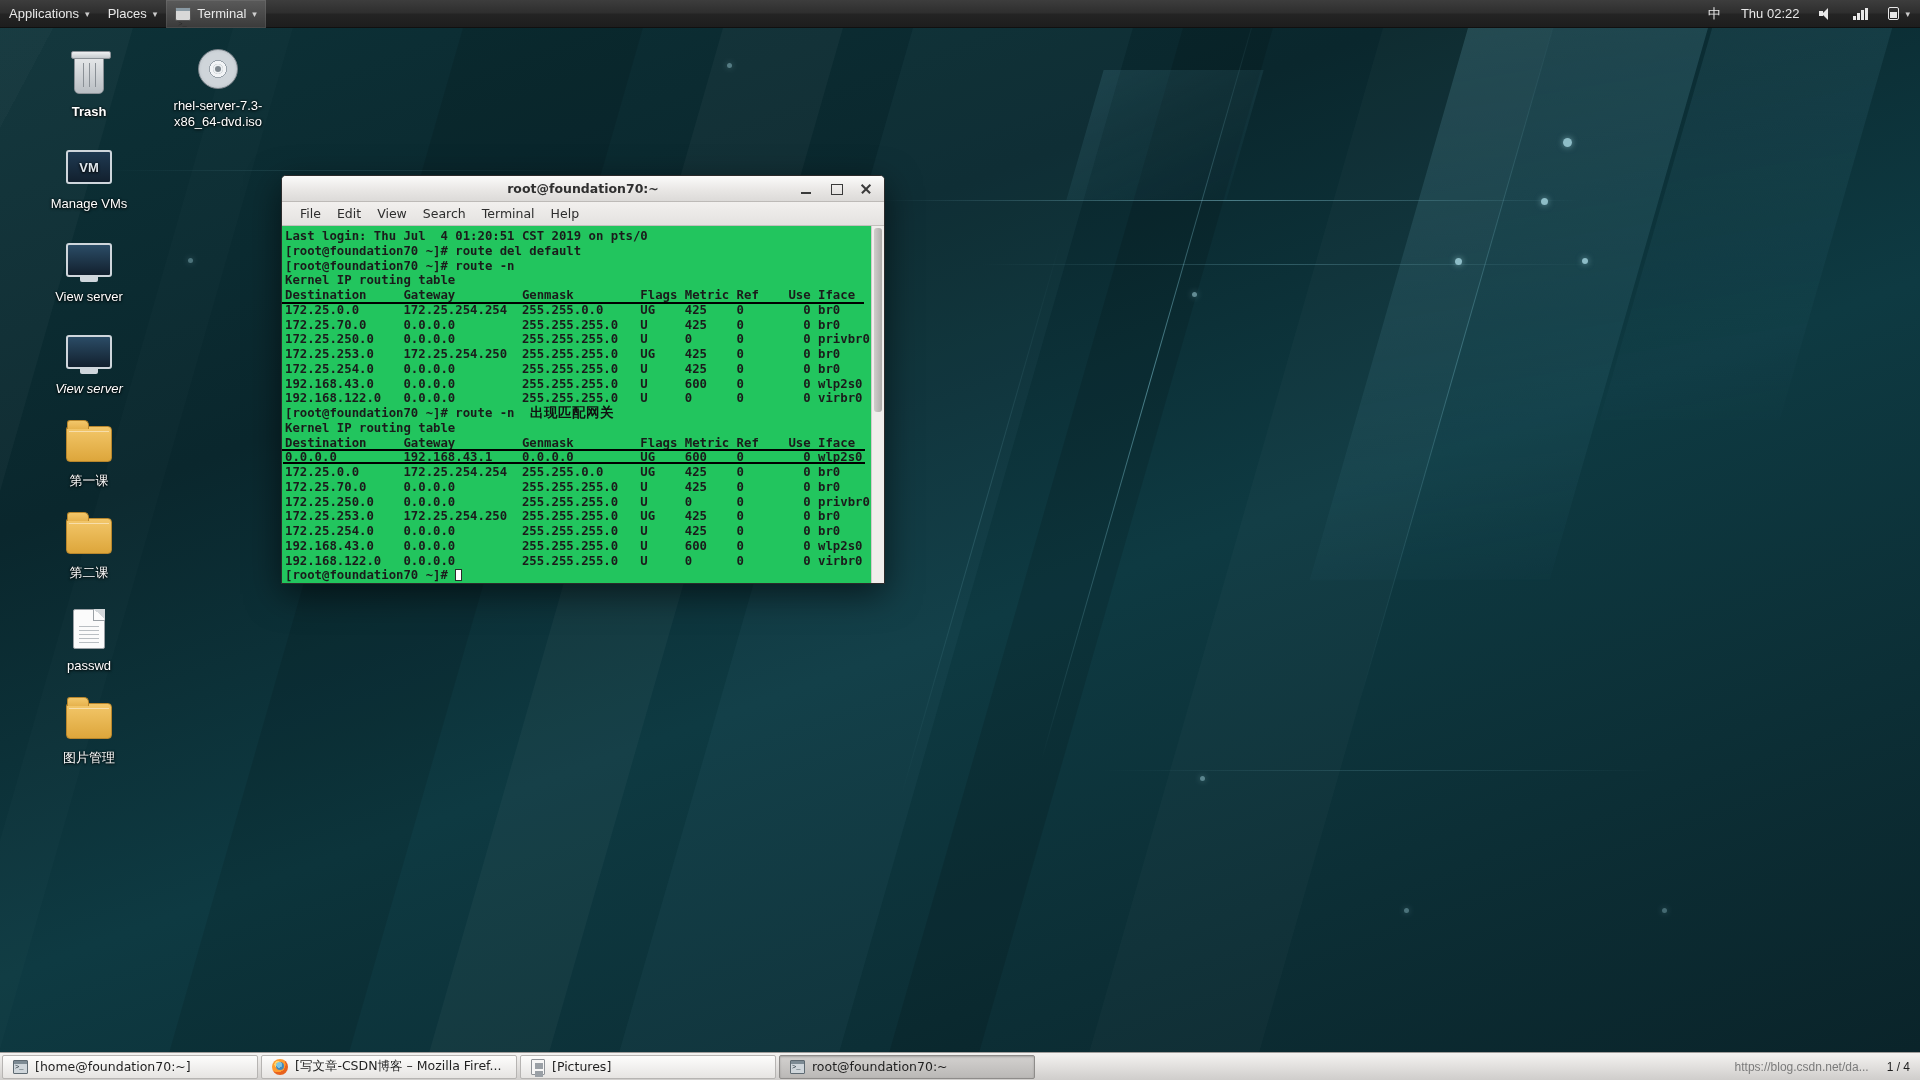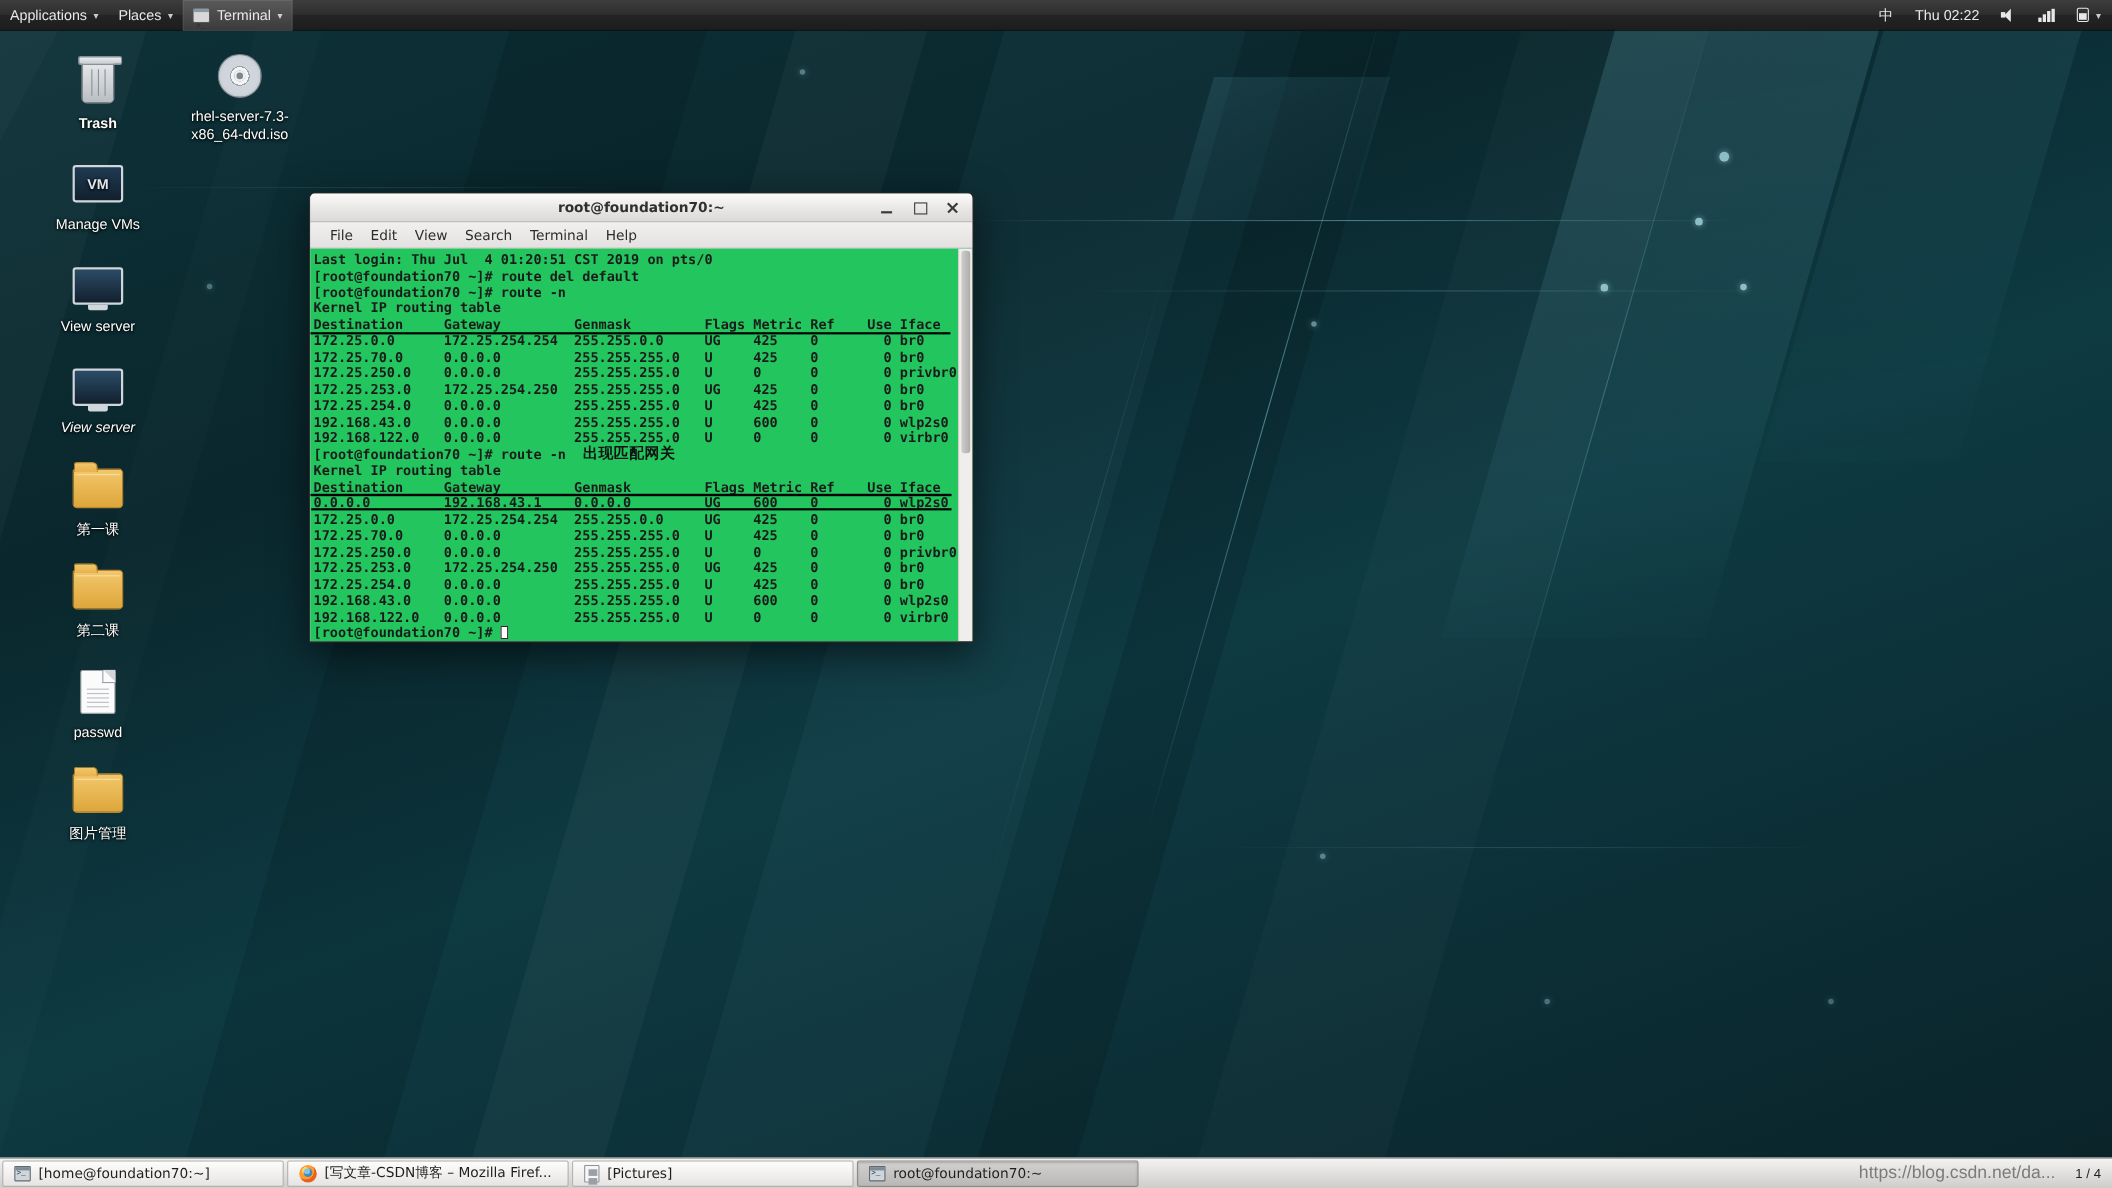--- a/index.html
+++ b/index.html
@@ -308,21 +308,21 @@
     position:relative;
   }
   .tb-ico-pic::after {
     content:""; position:absolute; left:3px; top:3px; width:8px;height:6px;
     background:#9aa0a6; box-shadow:0 8px 0 #9aa0a6;
   }
   .tb-watermark {
     margin-left:auto; display:flex; align-items:center; gap:18px;
     padding-right:10px; font-size:12px; color:#4a4a4a;
   }
-  .wm-url { color:#7b7b7b; font-size:16px; }
+  .wm-url { color:#7b7b7b; font-size:12px; }
   .wm-pages { font-size:12px; color:#1f1f1f; }
 
   
   .vol-ico { width:14px;height:13px; position:relative; display:inline-block; }
   .vol-ico::before {
     content:""; position:absolute; left:0; top:4px; width:4px;height:5px;background:#e8e8e8;
   }
   .vol-ico::after {
     content:""; position:absolute; left:3px; top:1px; width:0;height:0;
     border-top:6px solid transparent; border-bottom:6px solid transparent; border-right:6px solid #e8e8e8;

